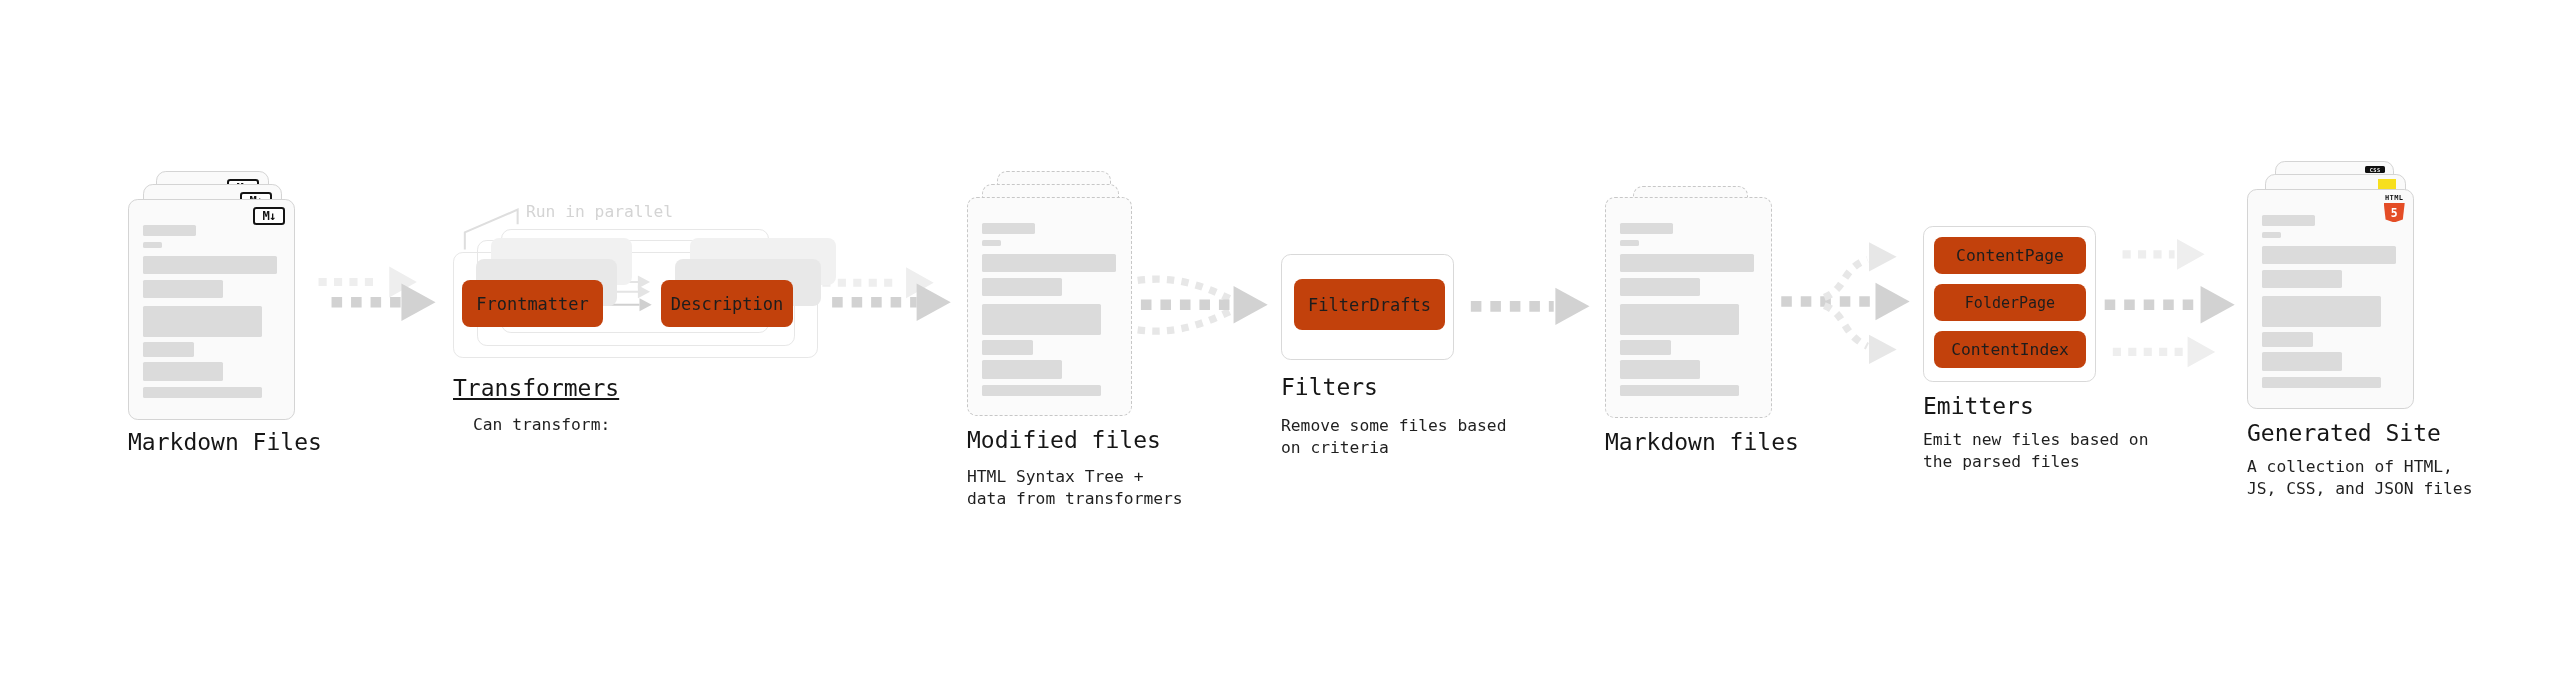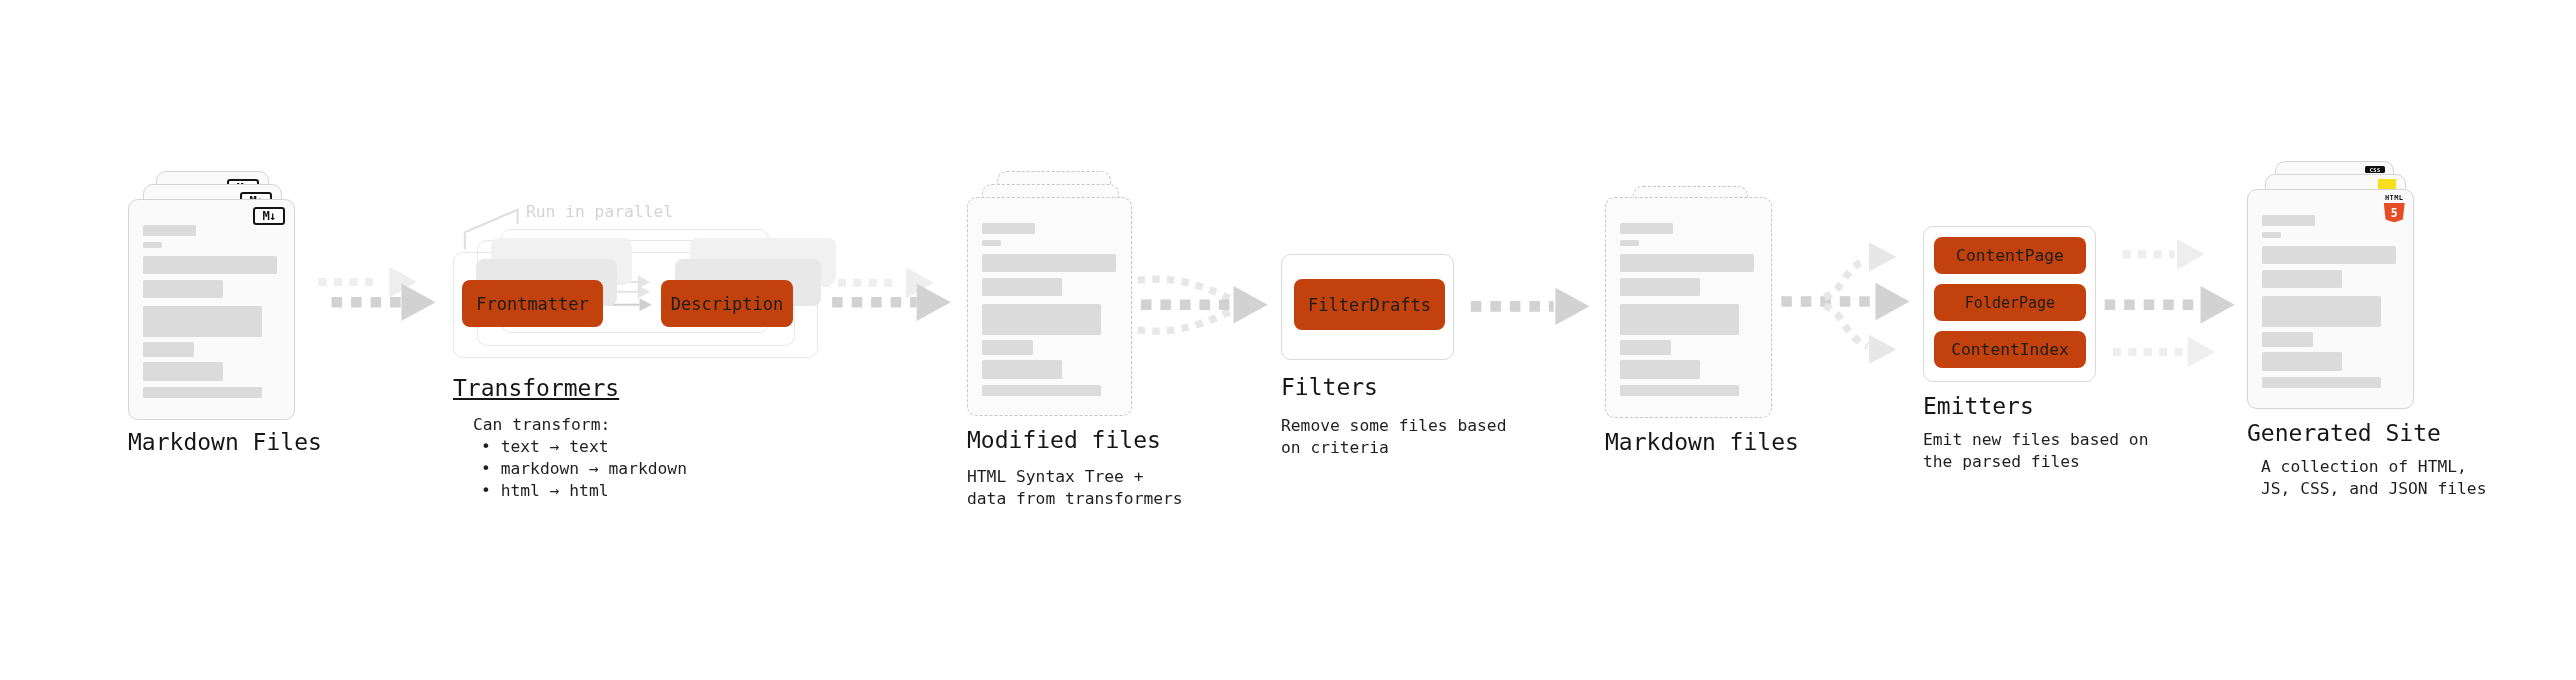--- a/index.html
+++ b/index.html
@@ -155,25 +155,20 @@
     <div class="pill ghost1" style="left:476px;top:259px;width:141px;height:47px;"></div>
     <div class="pill" style="left:462px;top:280px;width:141px;height:47px;">Frontmatter</div>
 
     <div class="pill ghost2" style="left:690px;top:238px;width:146px;height:47px;"></div>
     <div class="pill ghost1" style="left:675px;top:259px;width:146px;height:47px;"></div>
     <div class="pill" style="left:661px;top:280px;width:132px;height:47px;">Description</div>
 
     <div class="title" style="left:453px;top:376px;text-decoration:underline;">Transformers</div>
     <div class="caption" style="left:473px;top:414px;">
       <div>Can transform:</div>
-      <div class="bullets">
-        <div>• text → text</div>
-        <div>• markdown → markdown</div>
-        <div>• html → html</div>
-      </div>
     </div>
   </div>
 
   <div>
     <div class="doc-card dashed" style="left:997px;top:171px;width:114px;height:219px;"></div>
     <div class="doc-card dashed" style="left:982px;top:184px;width:137px;height:219px;"></div>
     <div class="doc-card dashed" style="left:967px;top:197px;width:165px;height:219px;">
       <div class="bar b1"></div>
       <div class="bar b2"></div>
       <div class="bar b3"></div>
@@ -245,20 +240,20 @@
       <div class="bar b1"></div>
       <div class="bar b2"></div>
       <div class="bar b3"></div>
       <div class="bar b4"></div>
       <div class="bar b5"></div>
       <div class="bar b6"></div>
       <div class="bar b7"></div>
       <div class="bar b8"></div>
     </div>
     <div class="title" style="left:2247px;top:421px;">Generated Site</div>
-    <div class="caption" style="left:2247px;top:456px;margin-left:14px;">
+    <div class="caption" style="left:2247px;top:456px;">
       <div>A collection of HTML,</div>
       <div>JS, CSS, and JSON files</div>
     </div>
   </div>
 
 </div>
 
 
 </body></html>

